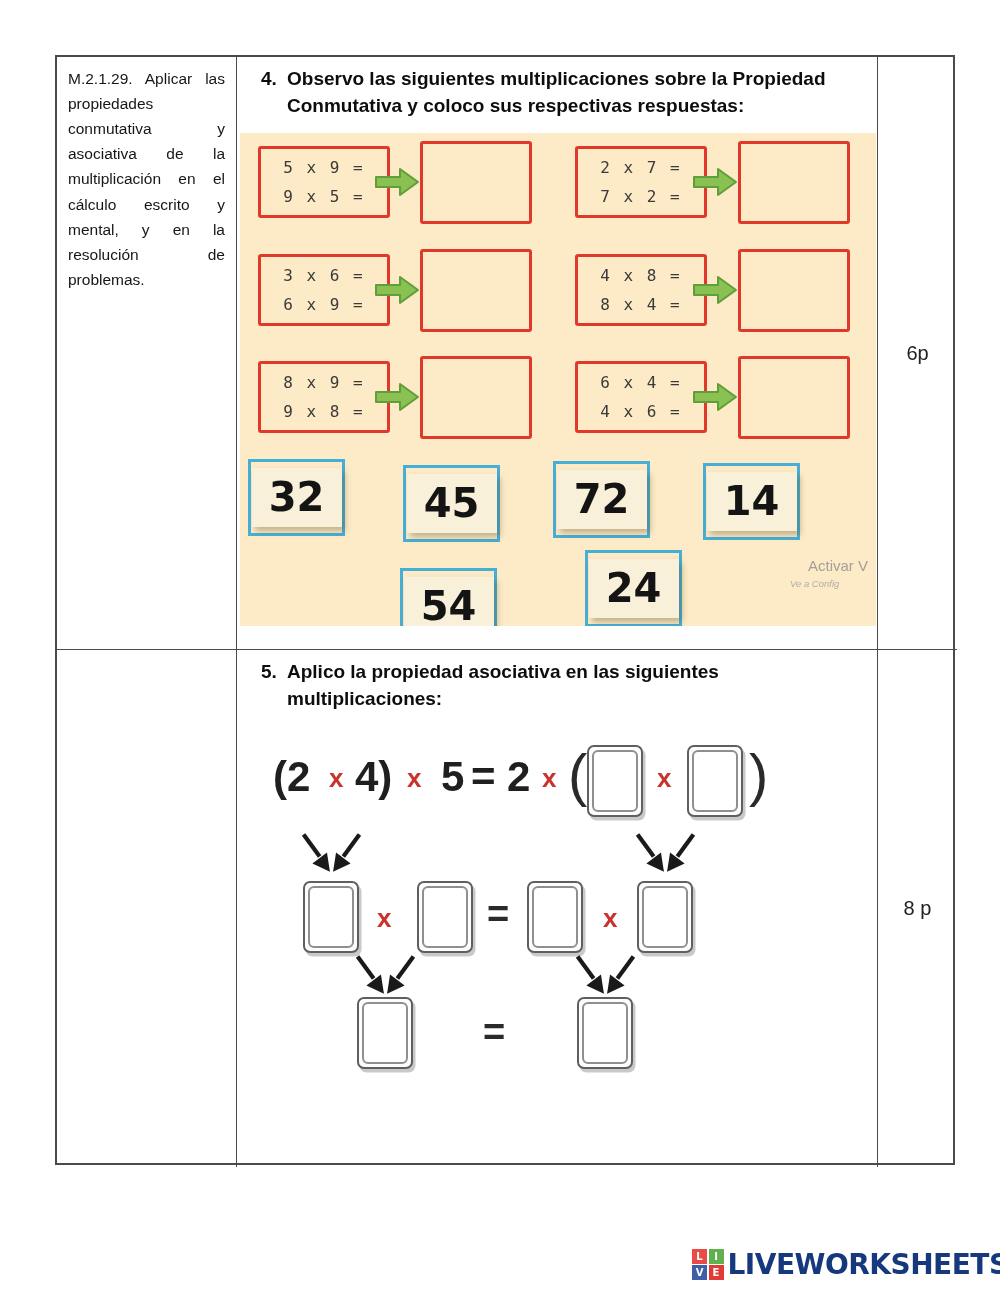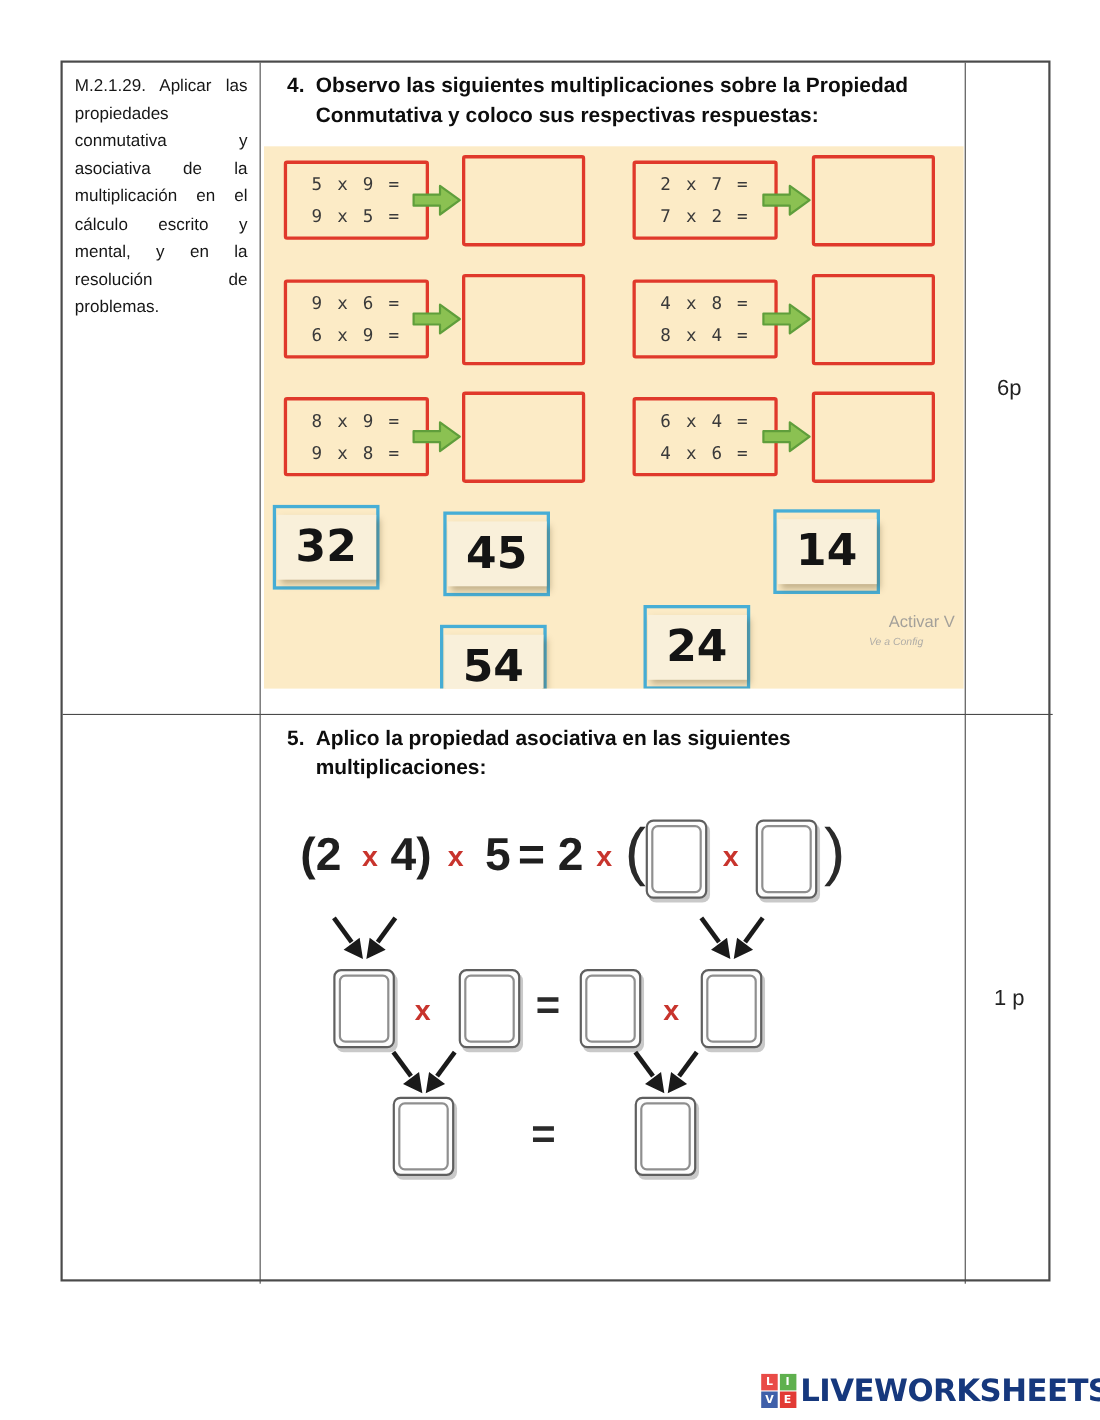--- a/index.html
+++ b/index.html
@@ -97,21 +97,21 @@
           <div class="mline">7 x 2 =</div>
         </div>
         <div class="garrow" style="left:452px;top:34px;">
           <svg viewBox="0 0 46 30" width="46" height="30">
               <path d="M2 10 H26 V2 L44 15 L26 28 V20 H2 Z" fill="#8bc152" stroke="#5f9e3b" stroke-width="2" stroke-linejoin="round"></path>
             </svg>
         </div>
         <div class="ansbox" style="left:498px;top:8px;"></div>
 
         <div class="mult-group" style="left:18px;top:121px;">
-          <div class="mline">9 x 6 =</div>
+          <div class="mline">3 x 6 =</div>
           <div class="mline">6 x 9 =</div>
         </div>
         <div class="garrow" style="left:134px;top:142px;">
           <svg viewBox="0 0 46 30" width="46" height="30">
               <path d="M2 10 H26 V2 L44 15 L26 28 V20 H2 Z" fill="#8bc152" stroke="#5f9e3b" stroke-width="2" stroke-linejoin="round"></path>
             </svg>
         </div>
         <div class="ansbox" style="left:180px;top:116px;"></div>
 
         <div class="mult-group" style="left:335px;top:121px;">
@@ -145,20 +145,23 @@
               <path d="M2 10 H26 V2 L44 15 L26 28 V20 H2 Z" fill="#8bc152" stroke="#5f9e3b" stroke-width="2" stroke-linejoin="round"></path>
             </svg>
         </div>
         <div class="ansbox" style="left:498px;top:223px;"></div>
 
         <div class="tile" style="left:8px;top:326px;">
           <div class="tile-inner">32</div>
         </div>
         <div class="tile" style="left:163px;top:332px;">
           <div class="tile-inner">45</div>
+        </div>
+        <div class="tile" style="left:313px;top:328px;">
+          <div class="tile-inner">72</div>
         </div>
         <div class="tile" style="left:463px;top:330px;">
           <div class="tile-inner">14</div>
         </div>
         <div class="tile" style="left:160px;top:416px;margin-top:19px;">
           <div class="tile-inner">54</div>
         </div>
         <div class="tile" style="left:313px;top:417px;margin-left:32px;">
           <div class="tile-inner">24</div>
         </div>
@@ -254,21 +257,21 @@
             <div class="e5in"></div>
           </div>
         <span class="eqb" style="left:218px;top:272px;">=</span>
         <div class="e5box" style="left:312px;top:258px;">
             <div class="e5in"></div>
           </div>
       </div>
     </div>
 
     <div class="cell last-col last-row pts">
-      <span>1 p</span>
+      <span>8 p</span>
     </div>
   </div>
 
   <div class="logo">
     <div class="logo-grid">
       <span class="sq sq0">L</span>
       <span class="sq sq1">I</span>
       <span class="sq sq2">V</span>
       <span class="sq sq3">E</span>
     </div>

